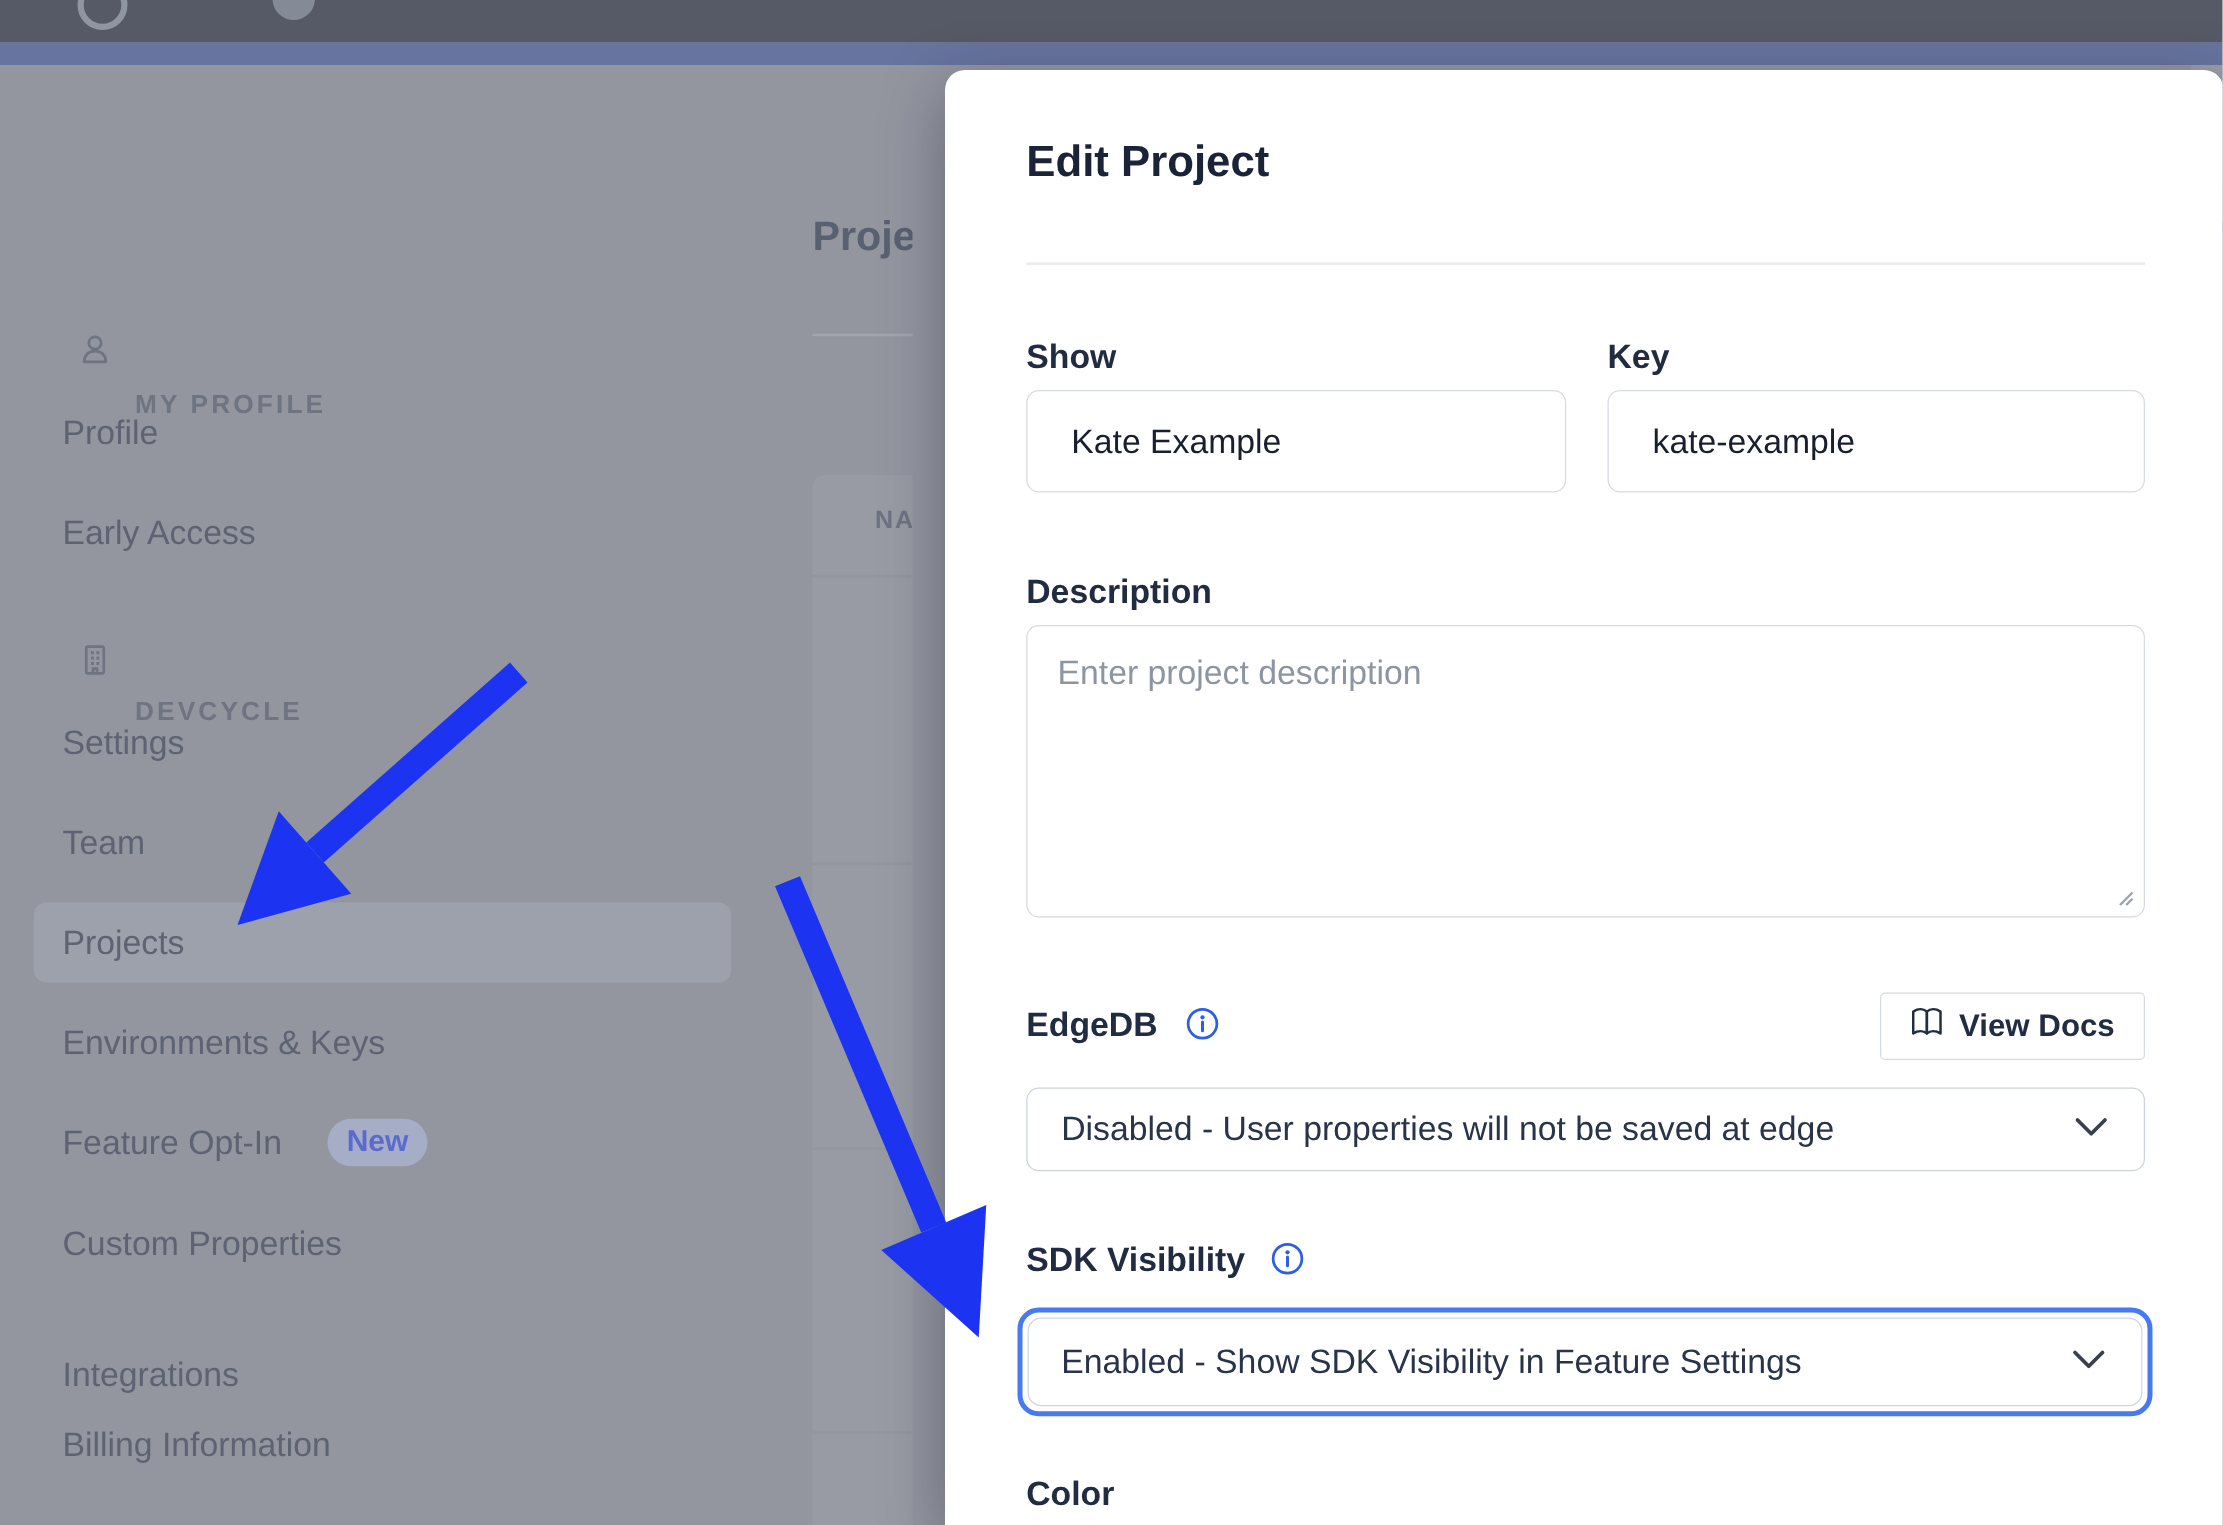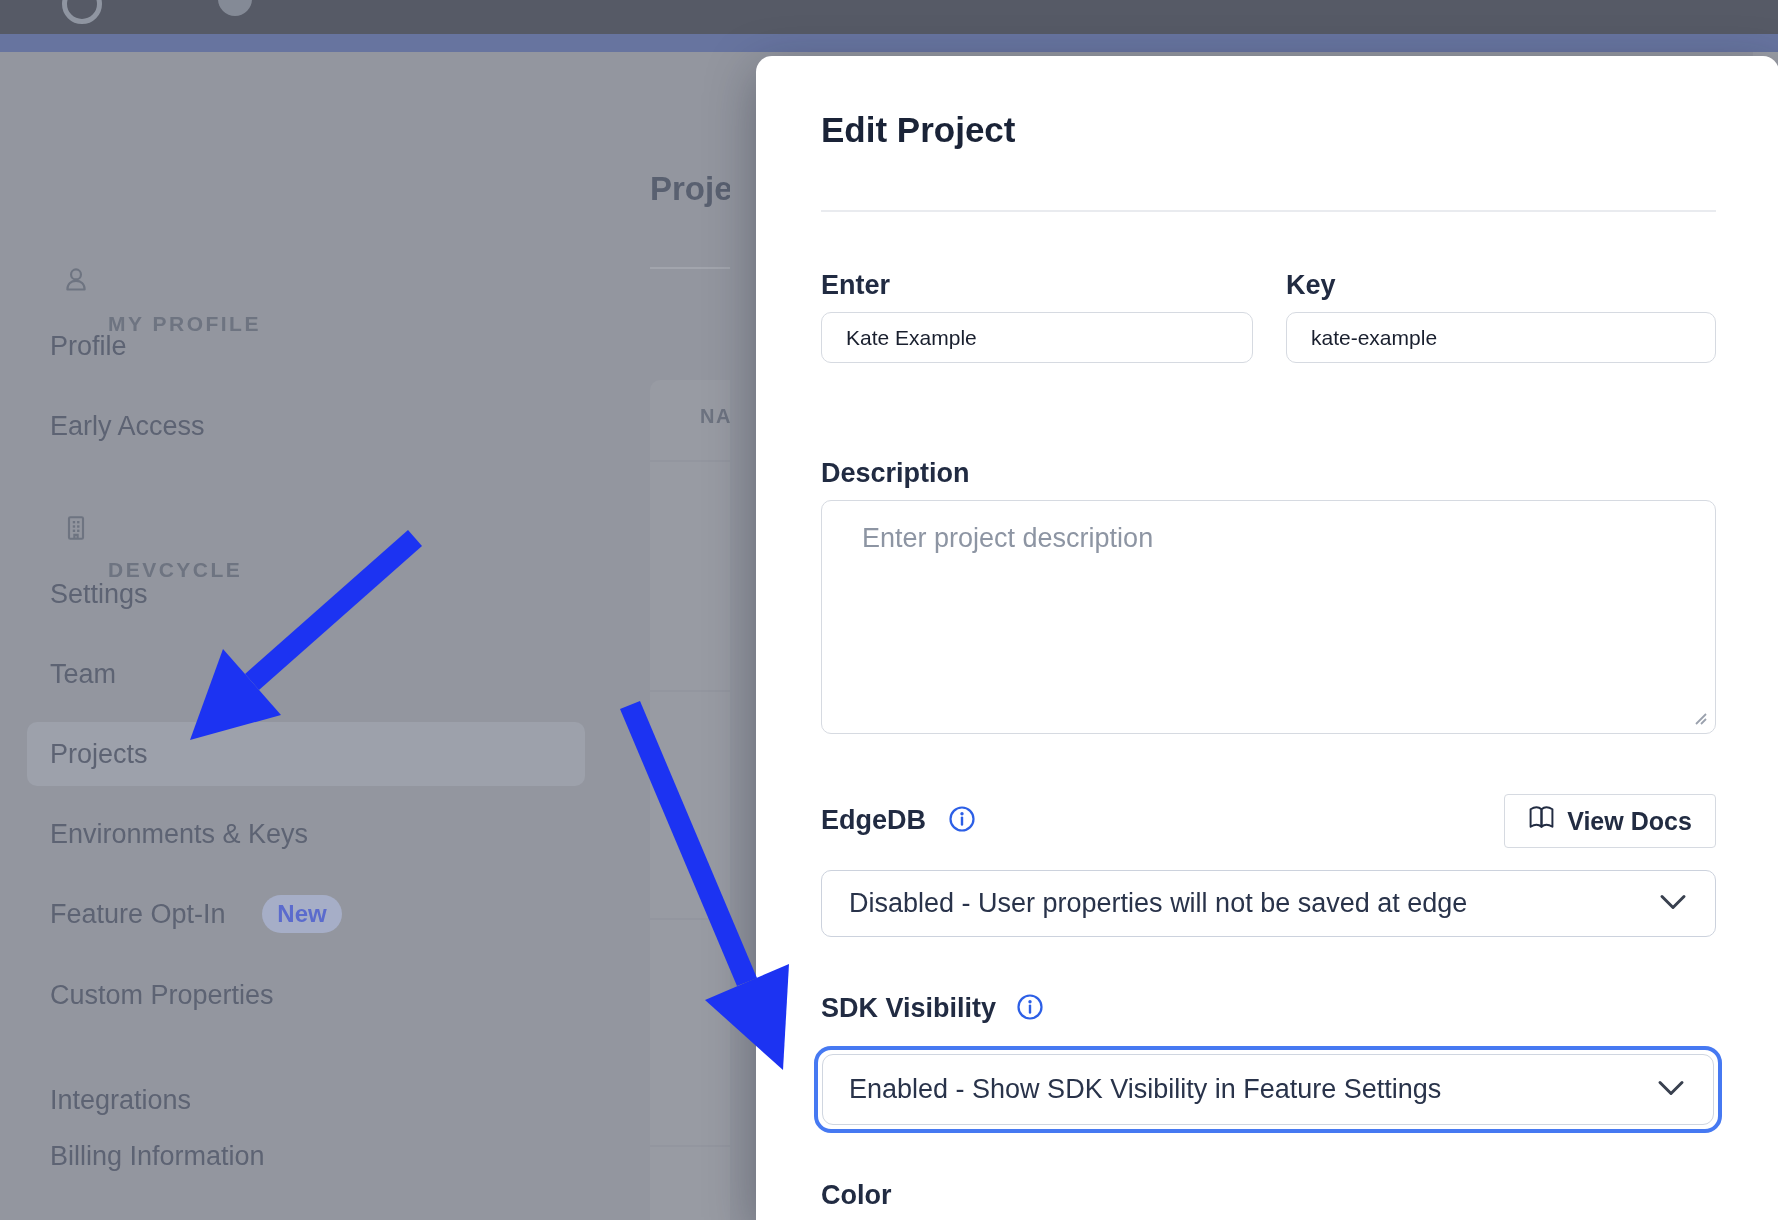--- a/index.html
+++ b/index.html
@@ -33,24 +33,24 @@
   .rs-band{position:absolute;left:0;top:98px;width:25px;height:73px;background:#93969f;
            border-top:1.5px solid #a6a9b0;border-bottom:1.5px solid #a6a9b0;}
   .rs-text{position:absolute;left:1px;top:112px;font-size:28px;color:#6c7280;white-space:nowrap;}
 
   
   .modal{position:absolute;left:730px;top:56px;width:1023px;height:1164px;background:#ffffff;
          border-radius:16px 16px 0 0;box-shadow:0 14px 50px rgba(18,24,40,.35);z-index:10;margin-left:26px;}
   .m-title{position:absolute;left:65px;top:52px;font-size:35px;font-weight:700;color:#1a2337;line-height:44px;}
   .m-divider{position:absolute;left:65px;top:154px;width:895px;height:1.5px;background:#e9ebef;}
   .m-label{position:absolute;font-size:27px;font-weight:600;color:#212b42;line-height:34px;white-space:nowrap;}
-  .m-input{position:absolute;height:51px;border:1.5px solid #d6dae1;border-radius:10px;box-sizing:border-box;
-           font-family:"Liberation Sans",sans-serif;font-size:21px;color:#191f2e;padding:0 24px;background:#fff;outline:none;}
+  .m-input{position:absolute;height:82px;border:1.5px solid #d6dae1;border-radius:10px;box-sizing:border-box;
+           font-family:"Liberation Sans",sans-serif;font-size:27px;color:#191f2e;padding:0 35px;background:#fff;outline:none;}
   .m-textarea{position:absolute;left:65px;top:444px;width:895px;height:234px;border:1.5px solid #d6dae1;border-radius:10px;
-           box-sizing:border-box;font-family:"Liberation Sans",sans-serif;font-size:27px;color:#191f2e;padding:22px 40px;
+           box-sizing:border-box;font-family:"Liberation Sans",sans-serif;font-size:27px;color:#191f2e;padding:22px 24px;
            resize:none;outline:none;}
   .m-textarea::placeholder{color:#8d95a3;}
   .resize-handle{position:absolute;left:930px;top:648px;width:22px;height:22px;}
   .info-icon{position:absolute;width:28px;height:28px;}
   .docs-btn{position:absolute;left:748px;top:738px;width:212px;height:54px;border:1.5px solid #d6dae1;border-radius:4px;
             box-sizing:border-box;background:#fff;display:flex;align-items:center;justify-content:center;gap:12px;
             font-size:25px;font-weight:600;color:#222c42;cursor:pointer;}
   .m-select{position:absolute;left:65px;width:895px;height:67px;border:1.5px solid #ccd2dd;border-radius:10px;
             box-sizing:border-box;background:#fff;display:flex;align-items:center;cursor:pointer;}
   .m-select .sel-text{font-size:27px;color:#29334a;padding-left:27px;white-space:nowrap;}
@@ -126,21 +126,21 @@
   <div class="right-sliver">
     <div class="rs-band"></div>
     <div class="rs-text">ble</div>
   </div>
 </div>
 
 <div class="modal">
   <div class="m-title">Edit Project</div>
   <div class="m-divider"></div>
 
-  <div class="m-label" style="left:65px;top:212px;">Enter</div>
+  <div class="m-label" style="left:65px;top:212px;">Show</div>
   <input class="m-input" style="left: 65px; top: 256px; width: 432px;" readonly="" value="Kate Example">
 
   <div class="m-label" style="left:530px;top:212px;">Key</div>
   <input class="m-input" style="left: 530px; top: 256px; width: 430px;" readonly="" value="kate-example">
 
   <div class="m-label" style="left:65px;top:400px;">Description</div>
   <textarea class="m-textarea" placeholder="Enter project description" style=""></textarea>
   <span class="resize-handle">
     <svg width="22" height="22" viewBox="0 0 22 22">
       <line x1="10" y1="20" x2="20" y2="10" stroke="#9aa1ad" stroke-width="1.8"></line>

